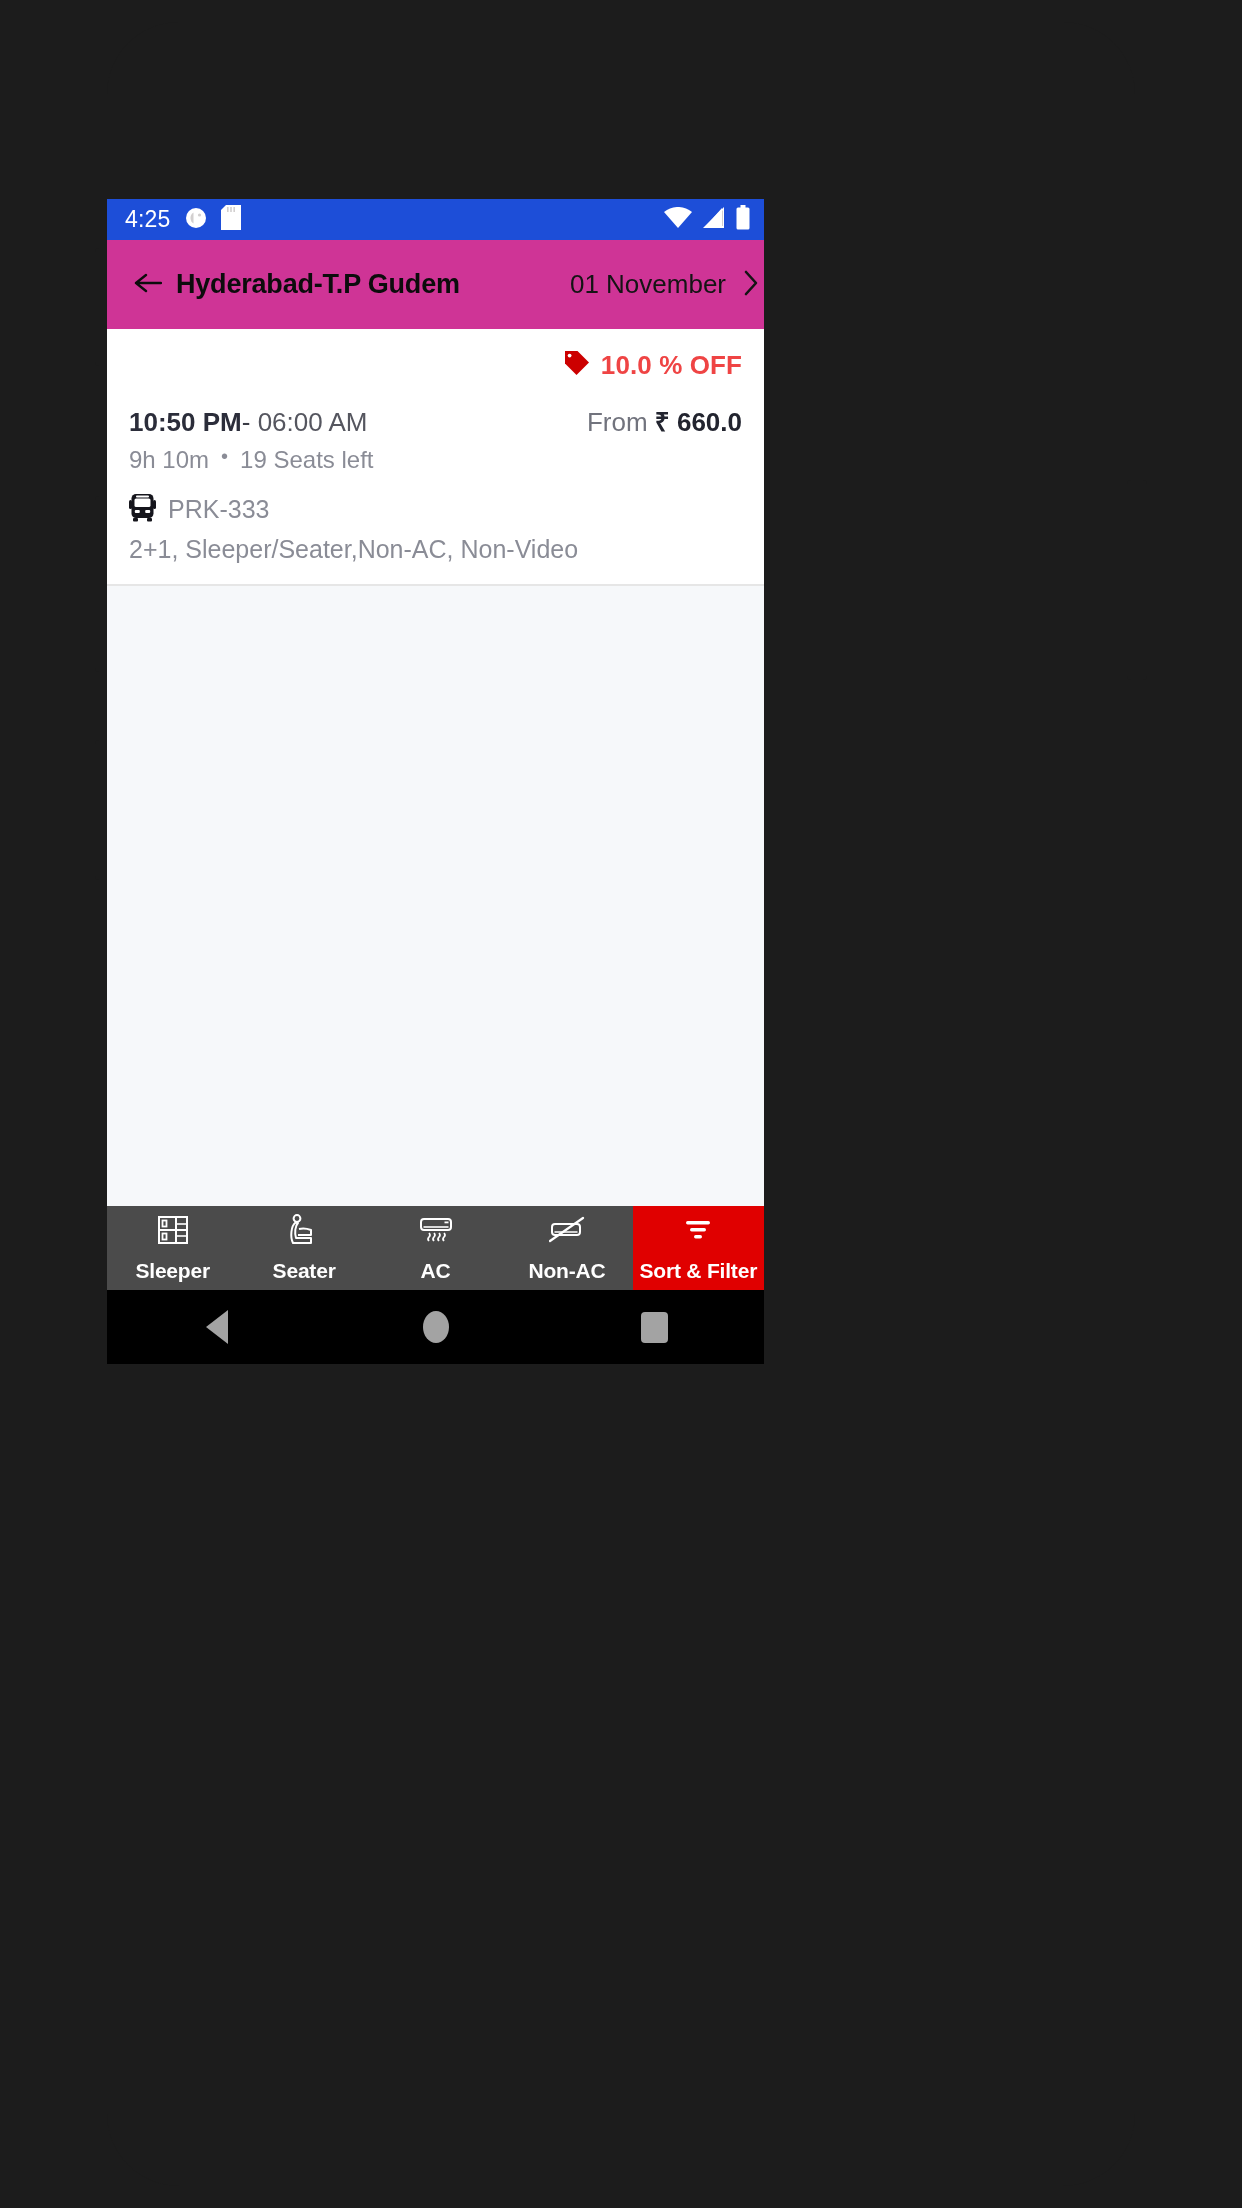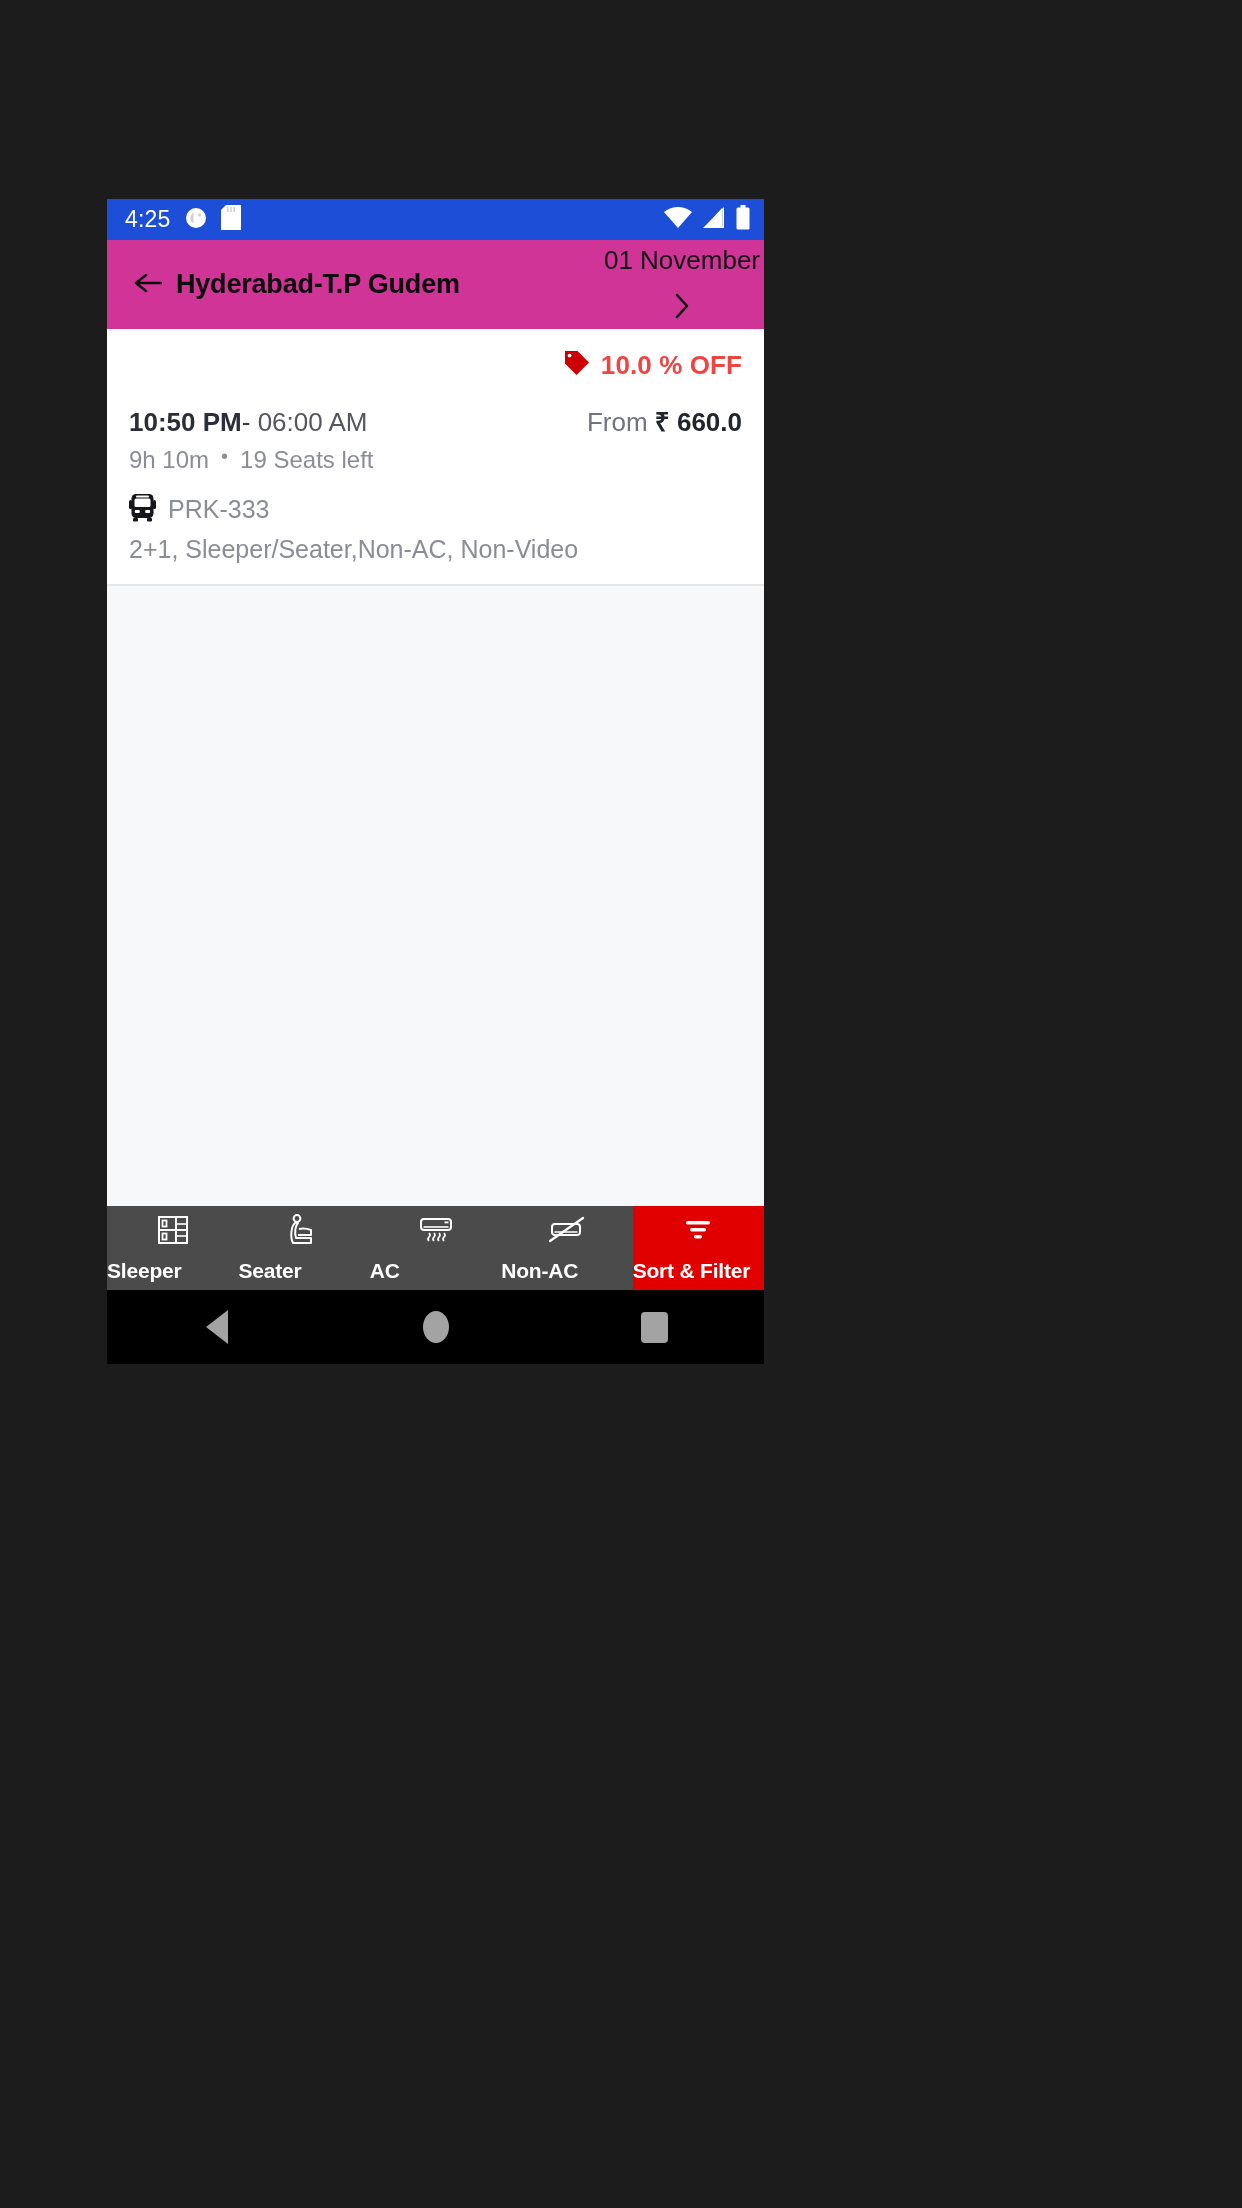--- a/index.html
+++ b/index.html
@@ -75,21 +75,21 @@
     padding: 0 4px 0 27px;
   }
   #app-bar-left { display: flex; align-items: center; gap: 14px; }
   #route-title {
     color: #0c0c0c;
     font-size: 27px;
     font-weight: bold;
     letter-spacing: -0.2px;
     white-space: nowrap;
   }
-  #app-bar-right { display: flex; align-items: center; gap: 16px; flex-direction: column; }
+  #app-bar-right { display: flex; align-items: center; gap: 16px; }
   #travel-date {
     color: #141414;
     font-size: 26px;
     font-weight: 400;
     white-space: nowrap;
   }
 
   
   #trip-card {
     background: #ffffff;
@@ -160,20 +160,21 @@
   
   #filter-bar {
     display: flex;
     height: 84px;
     background: #4b4b4b;
   }
   .filter-item {
     flex: 1;
     display: flex;
     flex-direction: column;
+    align-items: center;
     justify-content: center;
     gap: 12px;
     color: #ffffff;
   }
   .filter-item.accent { background: #e00000; }
   .filter-label {
     font-size: 21px;
     font-weight: bold;
     letter-spacing: -0.2px;
     white-space: nowrap;

